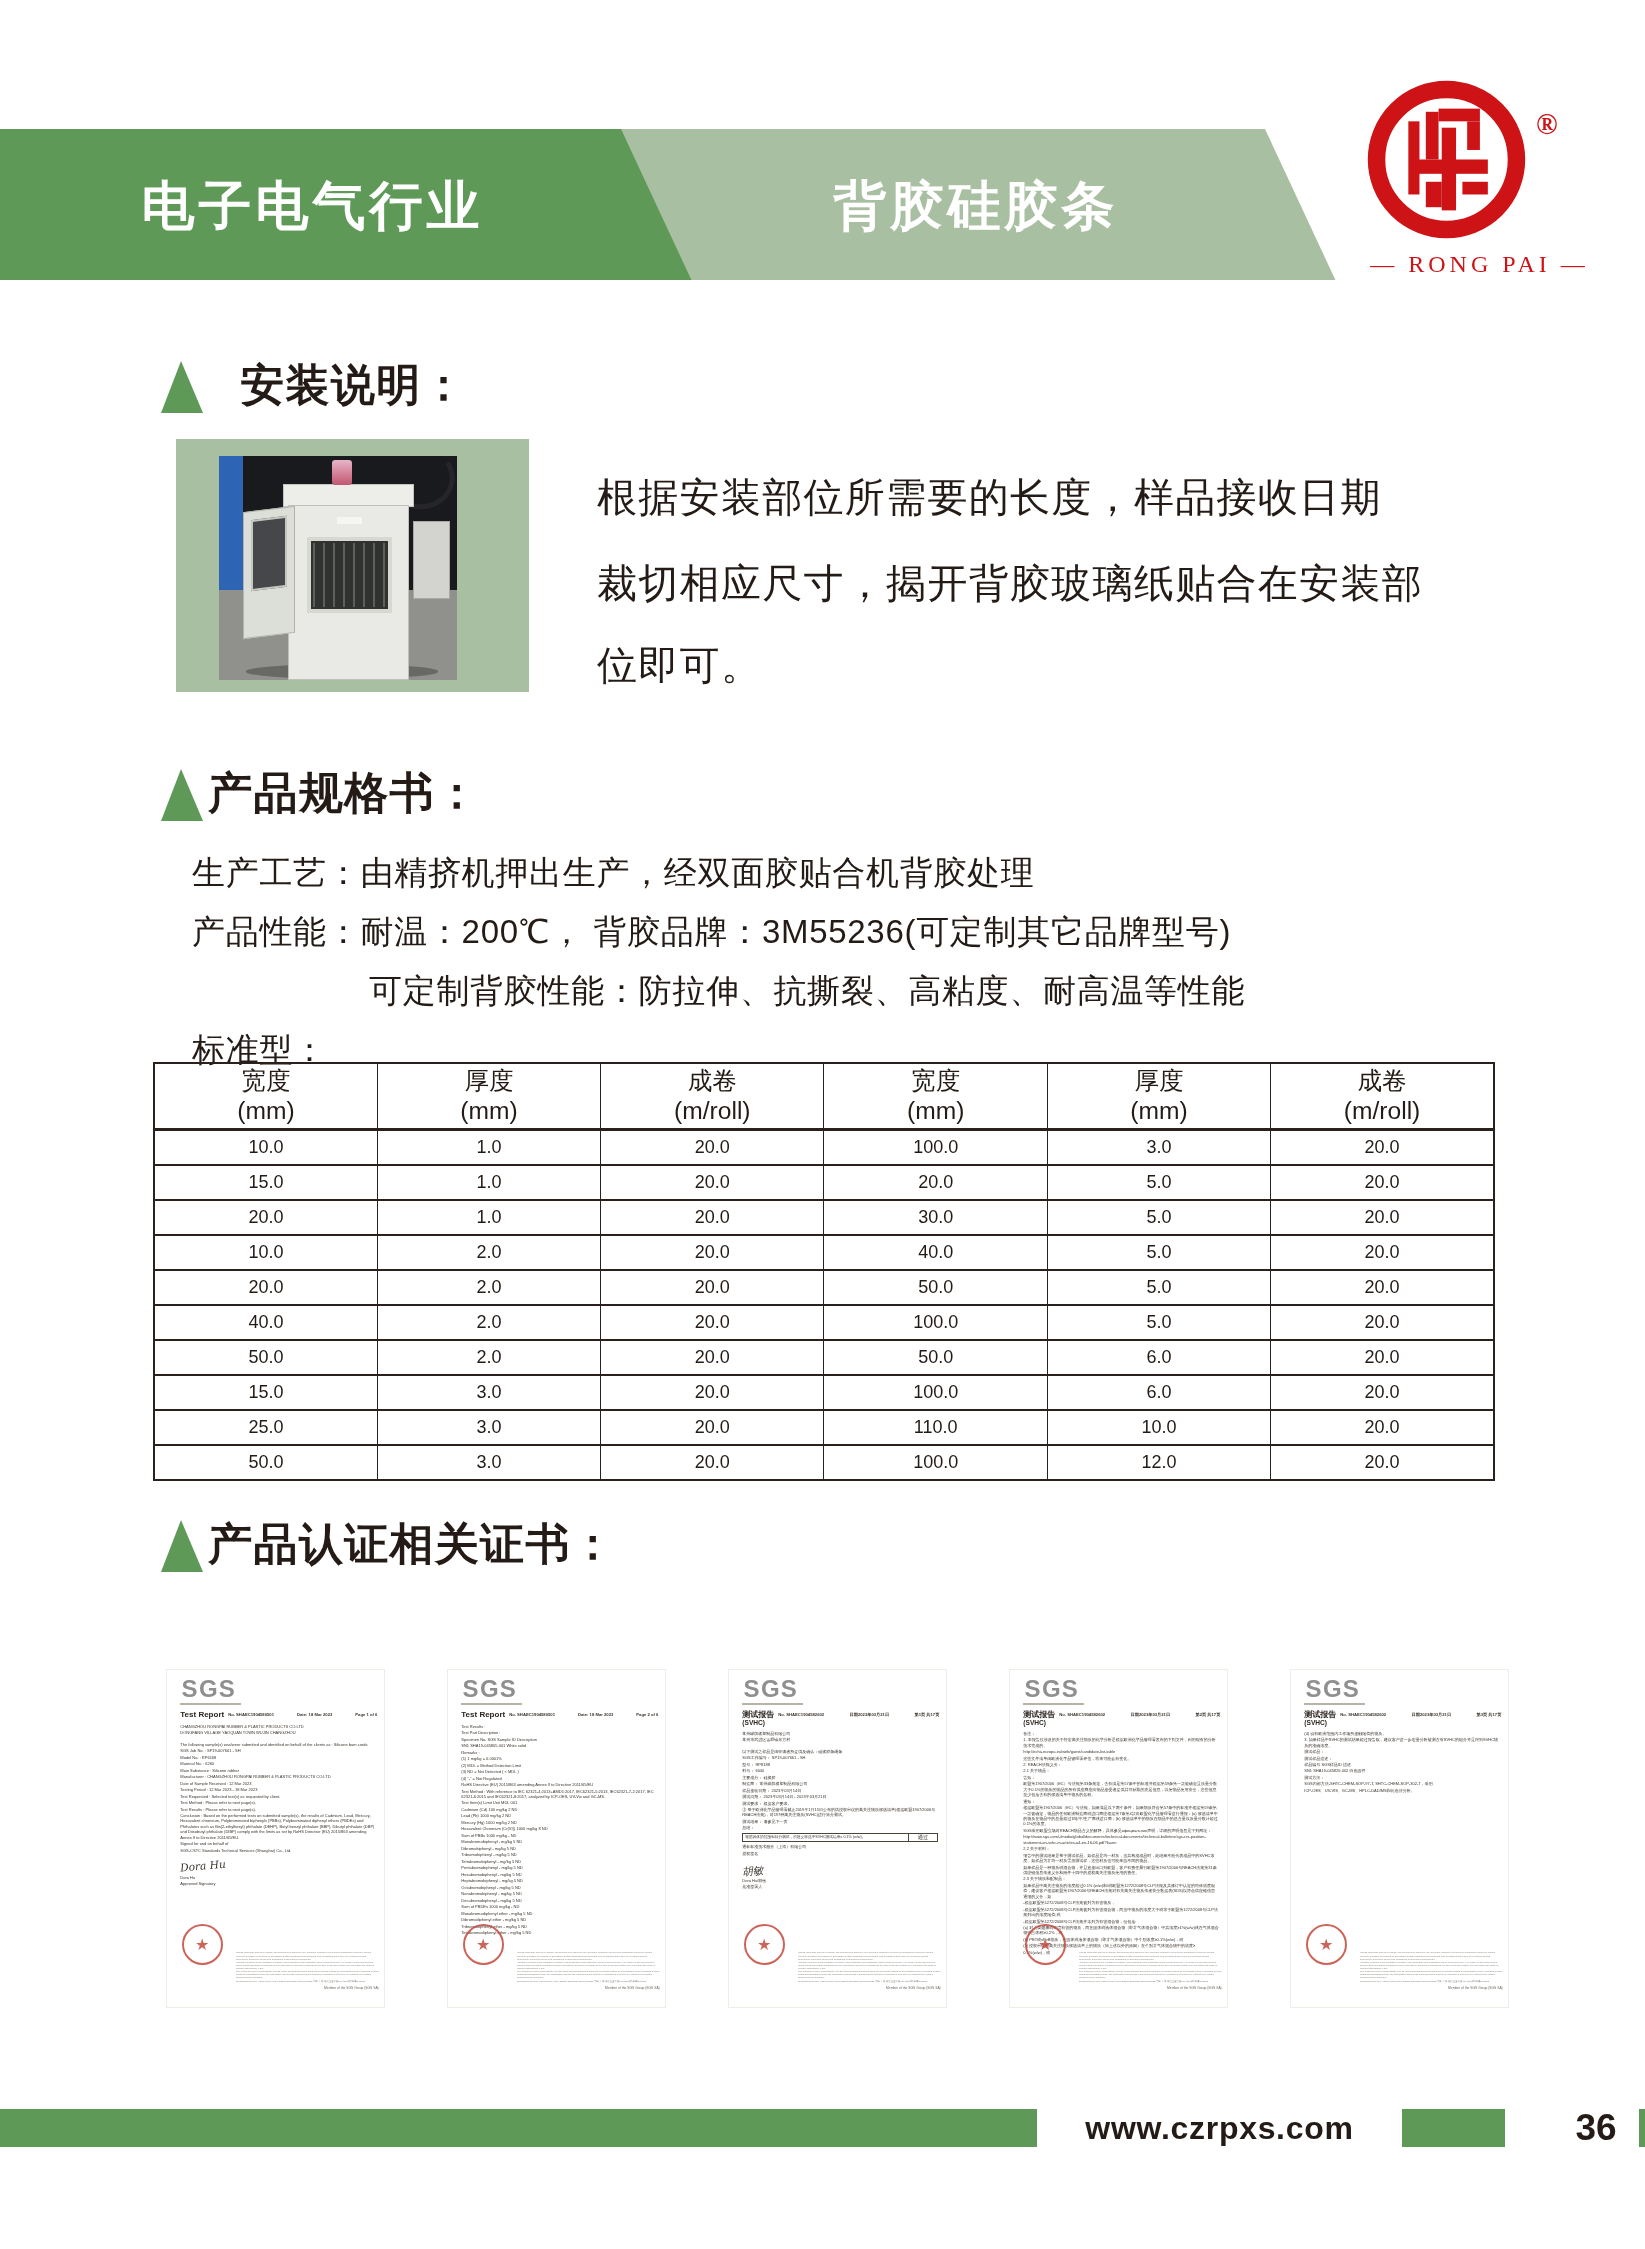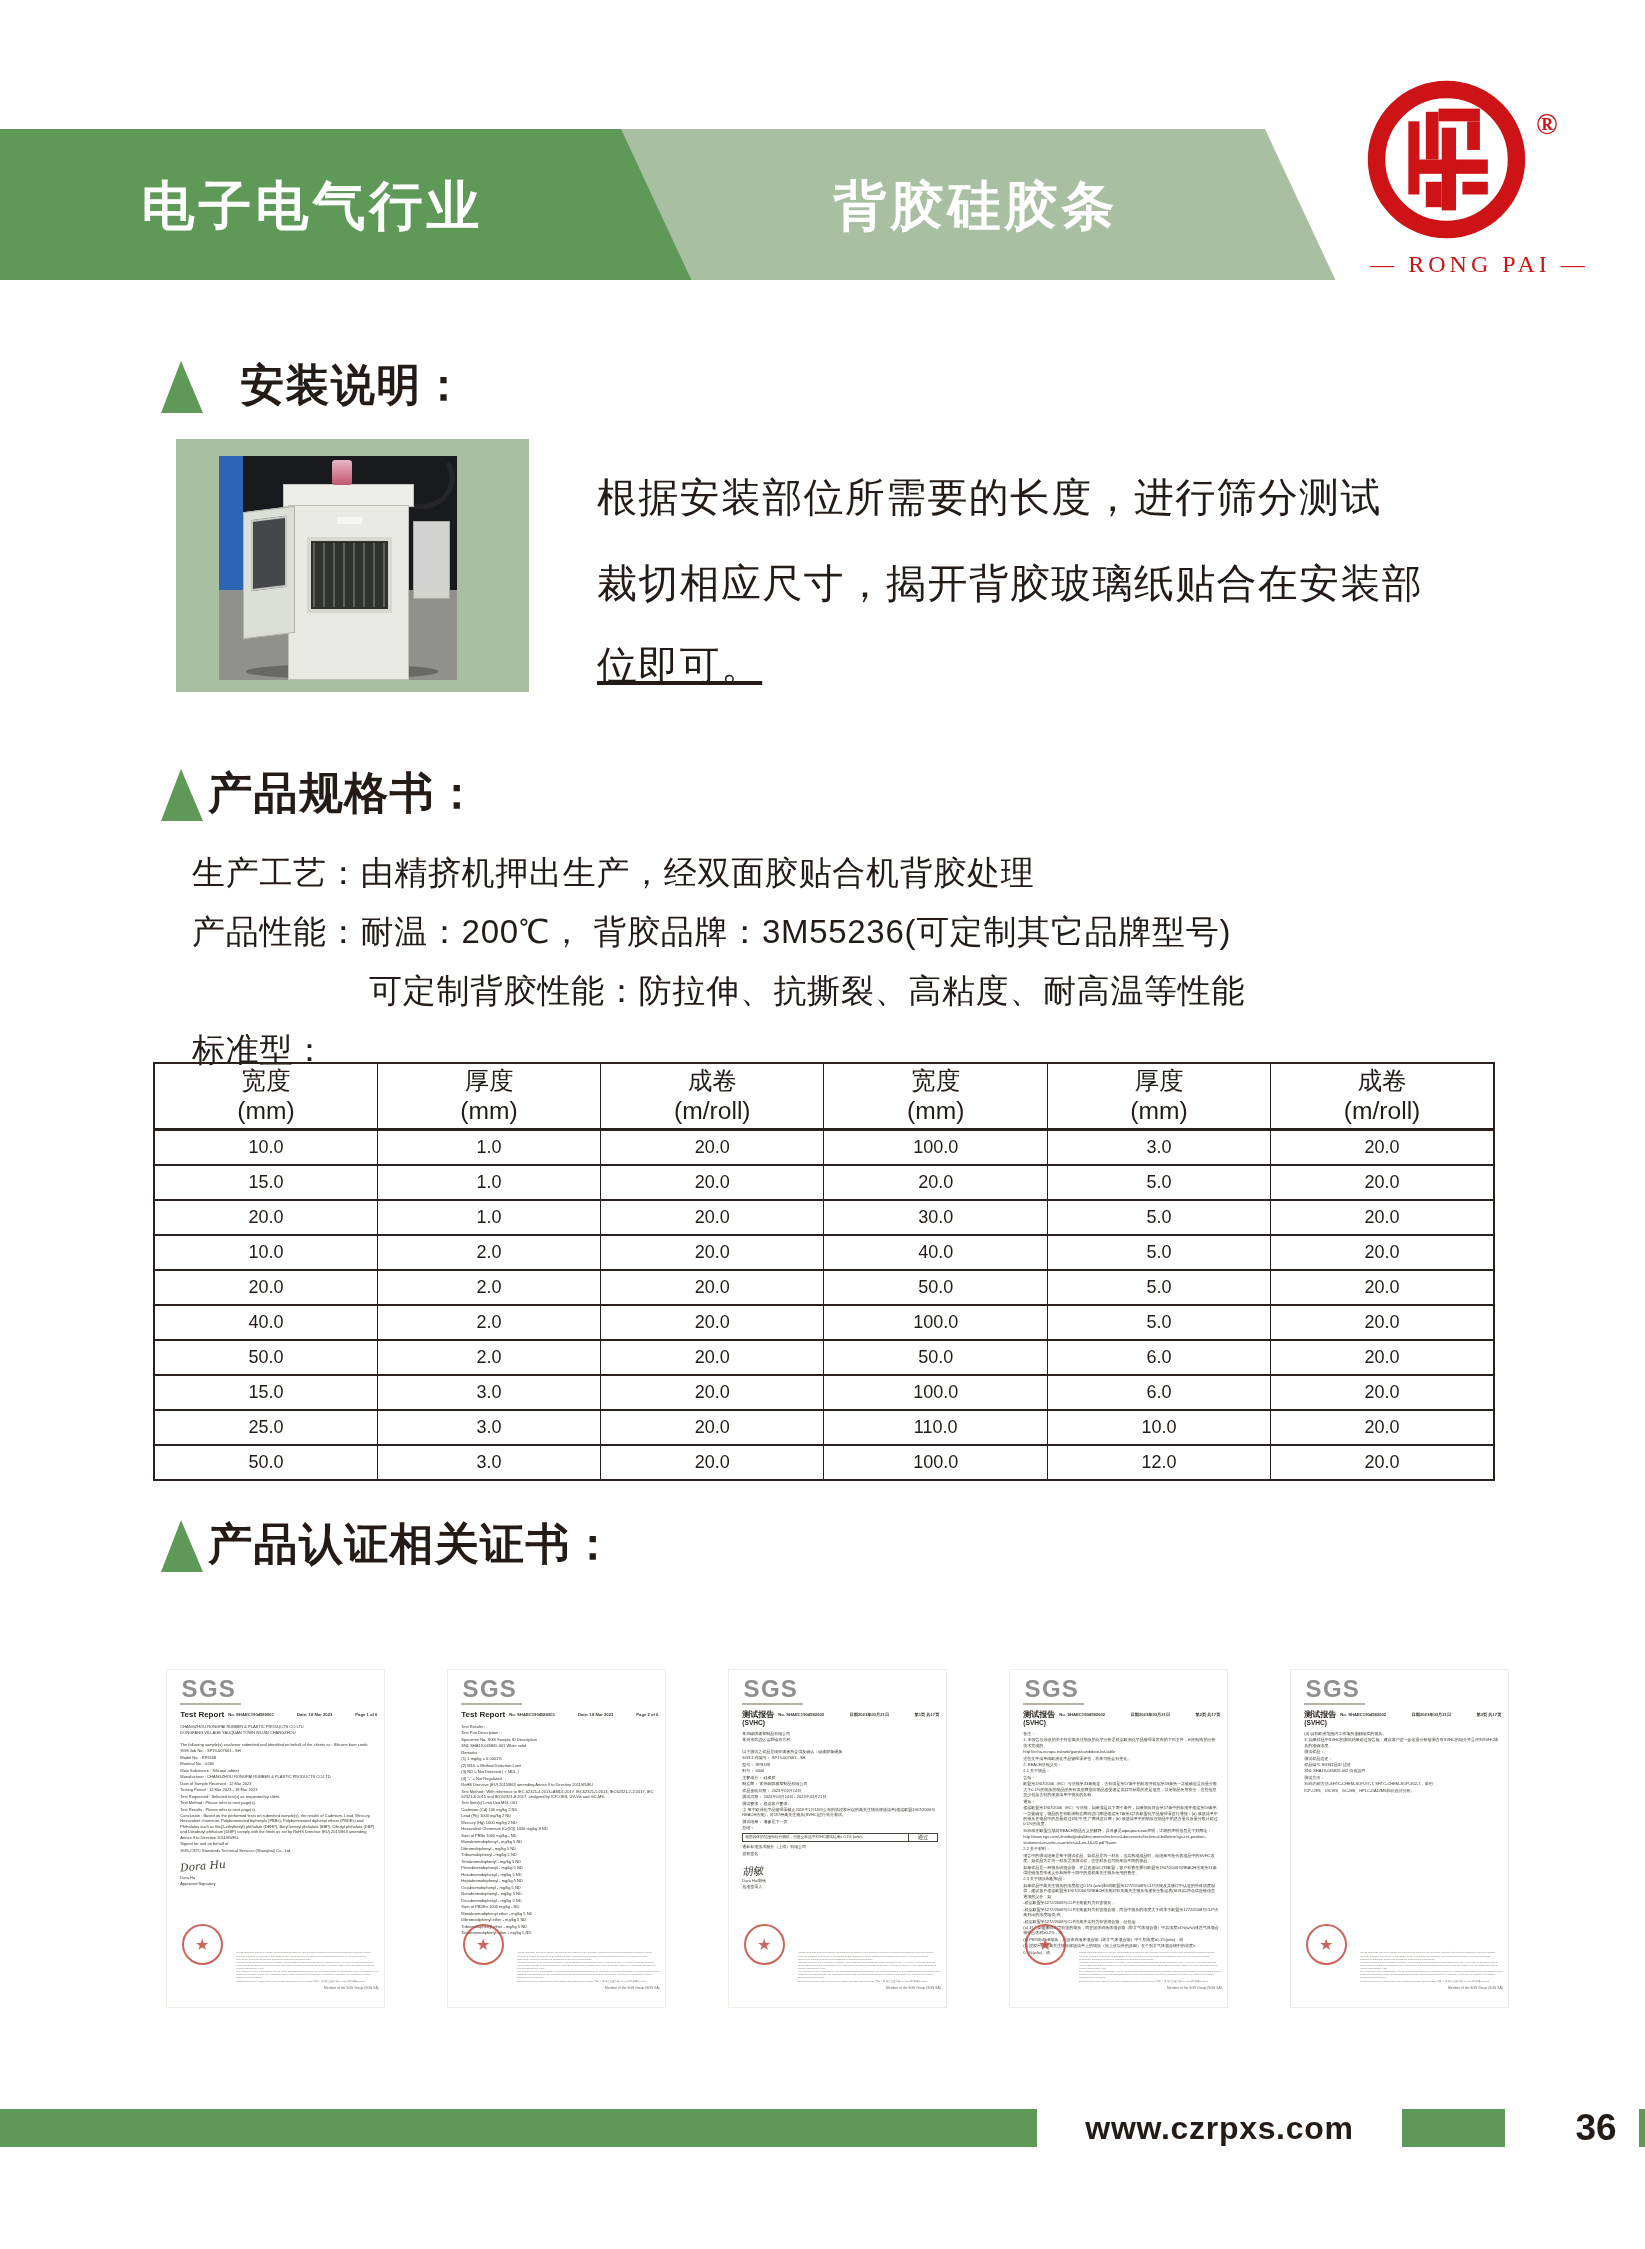--- a/index.html
+++ b/index.html
@@ -51,21 +51,21 @@
   .ph-label{position:absolute;left:118px;top:61px;width:25px;height:7.3px;background:#f5f5f1;}
   .ph-win{position:absolute;left:88px;top:81px;width:85px;height:76px;background:#30322f;border:4.6px solid #d7d8d2;box-sizing:border-box;}
   .ph-win::after{content:"";position:absolute;inset:2px;background:repeating-linear-gradient(90deg,rgba(255,255,255,.22) 0 2px,transparent 2px 10px);}
   .ph-door{position:absolute;left:24px;top:53px;width:52px;height:127px;background:#dcded8;border:1.3px solid #b2b3ad;
            transform:skewY(-7deg);box-sizing:border-box;}
   .ph-door::after{content:"";position:absolute;left:6.6px;top:8px;right:6.6px;bottom:46px;background:#45474a;border:2.7px solid #c6c7c1;}
   .ph-side{position:absolute;left:194px;top:65px;width:37px;height:78px;background:#d3d4cf;border:1.3px solid #a9aaa4;box-sizing:border-box;}
 
   
   .para-line{position:absolute;left:597px;font-size:40px;line-height:48px;letter-spacing:1.3px;color:var(--ink);white-space:nowrap;}
-  #pl0{top:473px;} #pl1{top:559px;} #pl2{top:641px;text-decoration:underline;}
+  #pl0{top:473px;} #pl1{top:559px;} #pl2{top:641px;}
 
   
   .spec-line{position:absolute;left:192px;font-size:33px;letter-spacing:0.7px;color:var(--ink);white-space:nowrap;}
   #sl0{top:851px;} #sl1{top:910px;} #sl2{top:969px;left:369px;} #sl3{top:1028px;}
 
   
   #spec-table{position:absolute;left:153px;top:1062px;width:1342px;border-collapse:collapse;table-layout:fixed;
               border:2.7px solid #2b211c;}
   #spec-table th,#spec-table td{border:1.3px solid #2b211c;text-align:center;color:var(--ink);padding:0;}
   #spec-table th{height:64px;font-weight:normal;font-size:24.6px;line-height:30.5px;border-bottom:3.3px solid #2b211c;}
@@ -147,21 +147,21 @@
       <div class="ph-cab-top"></div>
       <div class="ph-cab"></div>
       <div class="ph-beacon"></div>
       <div class="ph-label"></div>
       <div class="ph-win"></div>
       <div class="ph-door"></div>
       <div class="ph-side"></div>
     </div>
   </div>
 
-  <div class="para-line" id="pl0">根据安装部位所需要的长度，进行筛分测试</div>
+  <div class="para-line" id="pl0">根据安装部位所需要的长度，样品接收日期</div>
   <div class="para-line" id="pl1">裁切相应尺寸，揭开背胶玻璃纸贴合在安装部</div>
   <div class="para-line" id="pl2">位即可。</div>
 
   <div class="sec" id="sec-spec">
     <div class="tri"></div>
     <div class="sec-title">产品规格书：</div>
   </div>
   <div class="spec-line" id="sl0">生产工艺：由精挤机押出生产，经双面胶贴合机背胶处理</div>
   <div class="spec-line" id="sl1">产品性能：耐温：200℃， 背胶品牌：3M55236(可定制其它品牌型号)</div>
   <div class="spec-line" id="sl2">可定制背胶性能：防拉伸、抗撕裂、高粘度、耐高温等性能</div>

